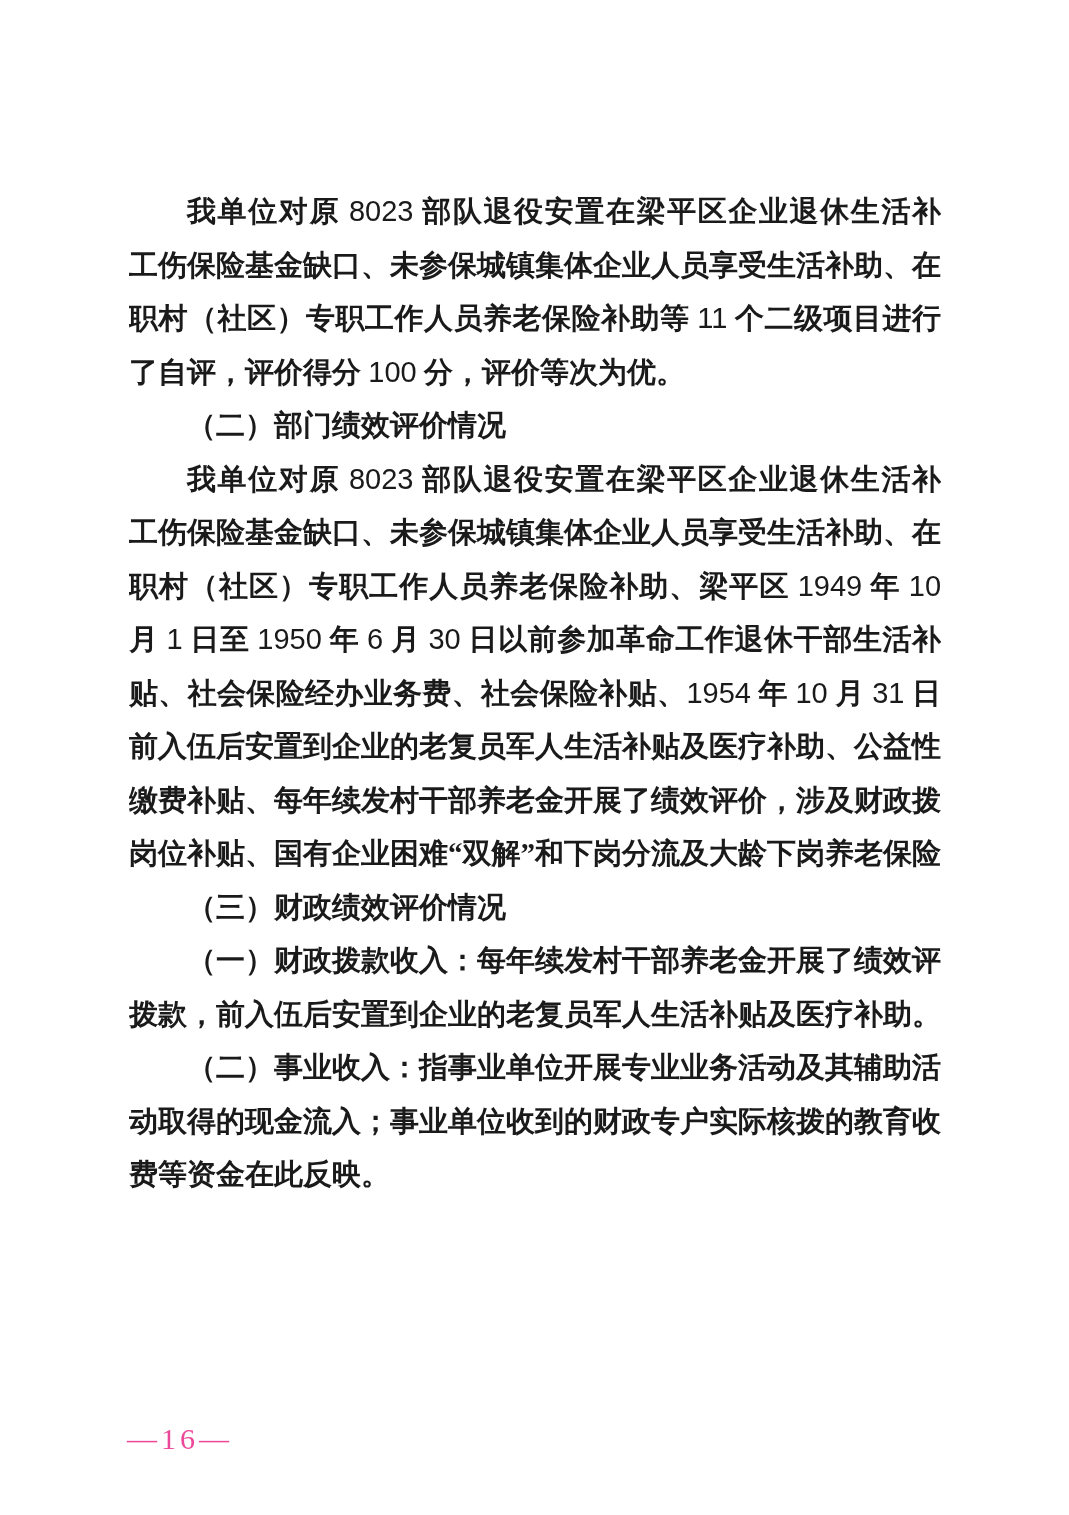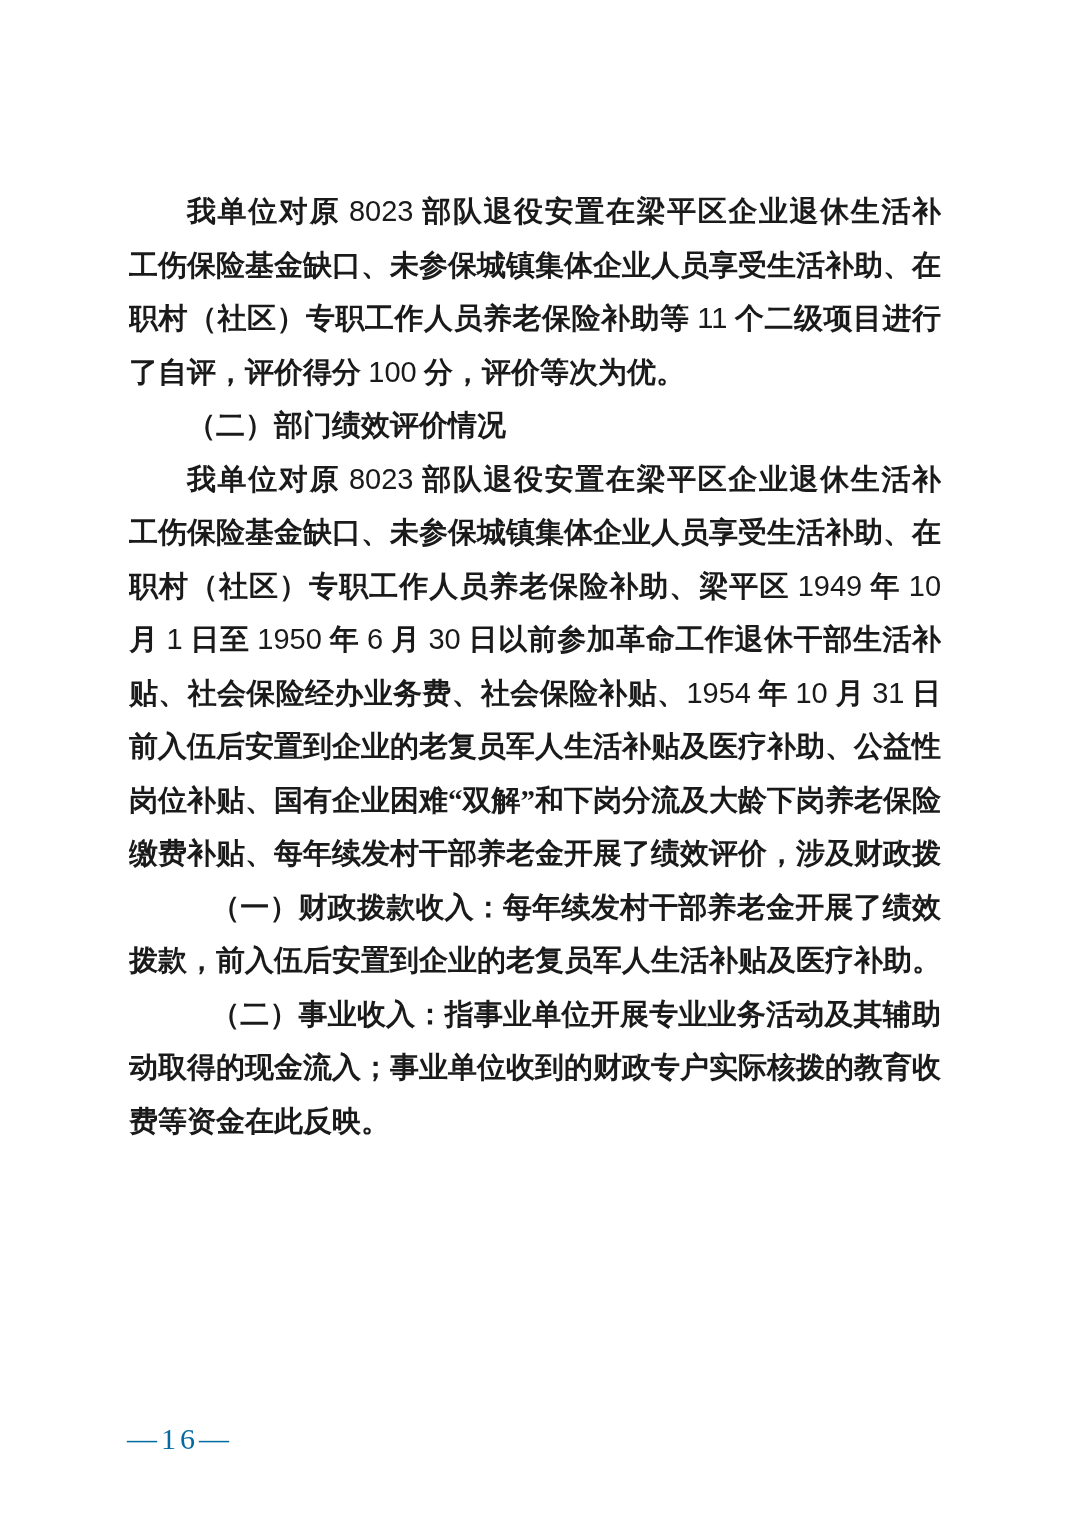--- a/index.html
+++ b/index.html
@@ -41,51 +41,52 @@
   .line.heading-hei {
     font-family: "Liberation Sans", "DejaVu Sans", sans-serif;
     font-weight: 700;
     letter-spacing: 1px;
   }
   span.run-body { font-weight: bold; }
   span.run-num {
     font-family: "Liberation Sans", "DejaVu Sans", sans-serif;
     font-weight: 400;
   }
-  span.run-term { font-weight: 700; margin-left: 24px; }
+  span.run-term { font-weight: 700; }
   .footer {
     position: absolute;
     left: 127px;
     top: 1421px;
     height: 36px;
     line-height: 36px;
     font-size: 30px;
-    color: #0369a1;
+    color: #ec4899;
     letter-spacing: 4px;
     font-family: "Liberation Serif", "DejaVu Serif", serif;
   }
 </style>
 </head>
 <body>
 
 <div class="page">
   <div class="doc">
       <div class="line indent fill"><span class="run-body">我单位对原 </span><span class="run-num">8023</span><span class="run-body"> 部队退役安置在梁平区企业退休生活补贴、</span></div>
       <div class="line fill"><span class="run-body">工伤保险基金缺口、未参保城镇集体企业人员享受生活补助、在</span></div>
       <div class="line fill"><span class="run-body">职村（社区）专职工作人员养老保险补助等 </span><span class="run-num">11</span><span class="run-body"> 个二级项目进行</span></div>
       <div class="line"><span class="run-body">了自评，评价得分 </span><span class="run-num">100</span><span class="run-body"> 分，评价等次为优。</span></div>
       <div class="line heading-kai indent"><span class="run-body">（二）部门绩效评价情况</span></div>
       <div class="line indent fill"><span class="run-body">我单位对原 </span><span class="run-num">8023</span><span class="run-body"> 部队退役安置在梁平区企业退休生活补贴、</span></div>
       <div class="line fill"><span class="run-body">工伤保险基金缺口、未参保城镇集体企业人员享受生活补助、在</span></div>
       <div class="line fill"><span class="run-body">职村（社区）专职工作人员养老保险补助、梁平区 </span><span class="run-num">1949</span><span class="run-body"> 年 </span><span class="run-num">10</span></div>
       <div class="line fill"><span class="run-body">月 </span><span class="run-num">1</span><span class="run-body"> 日至 </span><span class="run-num">1950</span><span class="run-body"> 年 </span><span class="run-num">6</span><span class="run-body"> 月 </span><span class="run-num">30</span><span class="run-body"> 日以前参加革命工作退休干部生活补</span></div>
       <div class="line fill"><span class="run-body">贴、社会保险经办业务费、社会保险补贴、</span><span class="run-num">1954</span><span class="run-body"> 年 </span><span class="run-num">10</span><span class="run-body"> 月 </span><span class="run-num">31</span><span class="run-body"> 日</span></div>
       <div class="line fill"><span class="run-body">前入伍后安置到企业的老复员军人生活补贴及医疗补助、公益性</span></div>
+      <div class="line fill"><span class="run-body">缴费补贴、每年续发村干部养老金开展了绩效评价，涉及财政拨</span></div>
       <div class="line fill"><span class="run-body">岗位补贴、国有企业困难“双解”和下岗分流及大龄下岗养老保险</span></div>
-      <div class="line fill"><span class="run-body">缴费补贴、每年续发村干部养老金开展了绩效评价，涉及财政拨</span></div>
+      <div class="line heading-kai indent"><span class="run-body">（三）财政绩效评价情况</span></div>
       <div class="line indent fill"><span class="run-term">（一）财政拨款收入：</span><span class="run-body">每年续发村干部养老金开展了绩效评价</span></div>
       <div class="line"><span class="run-body">拨款，前入伍后安置到企业的老复员军人生活补贴及医疗补助。</span></div>
       <div class="line indent fill"><span class="run-term">（二）事业收入：</span><span class="run-body">指事业单位开展专业业务活动及其辅助活</span></div>
       <div class="line fill"><span class="run-body">动取得的现金流入；事业单位收到的财政专户实际核拨的教育收</span></div>
       <div class="line"><span class="run-body">费等资金在此反映。</span></div>
     </div>
   <div class="footer">—16—</div>
 </div>
 
 </body></html>

